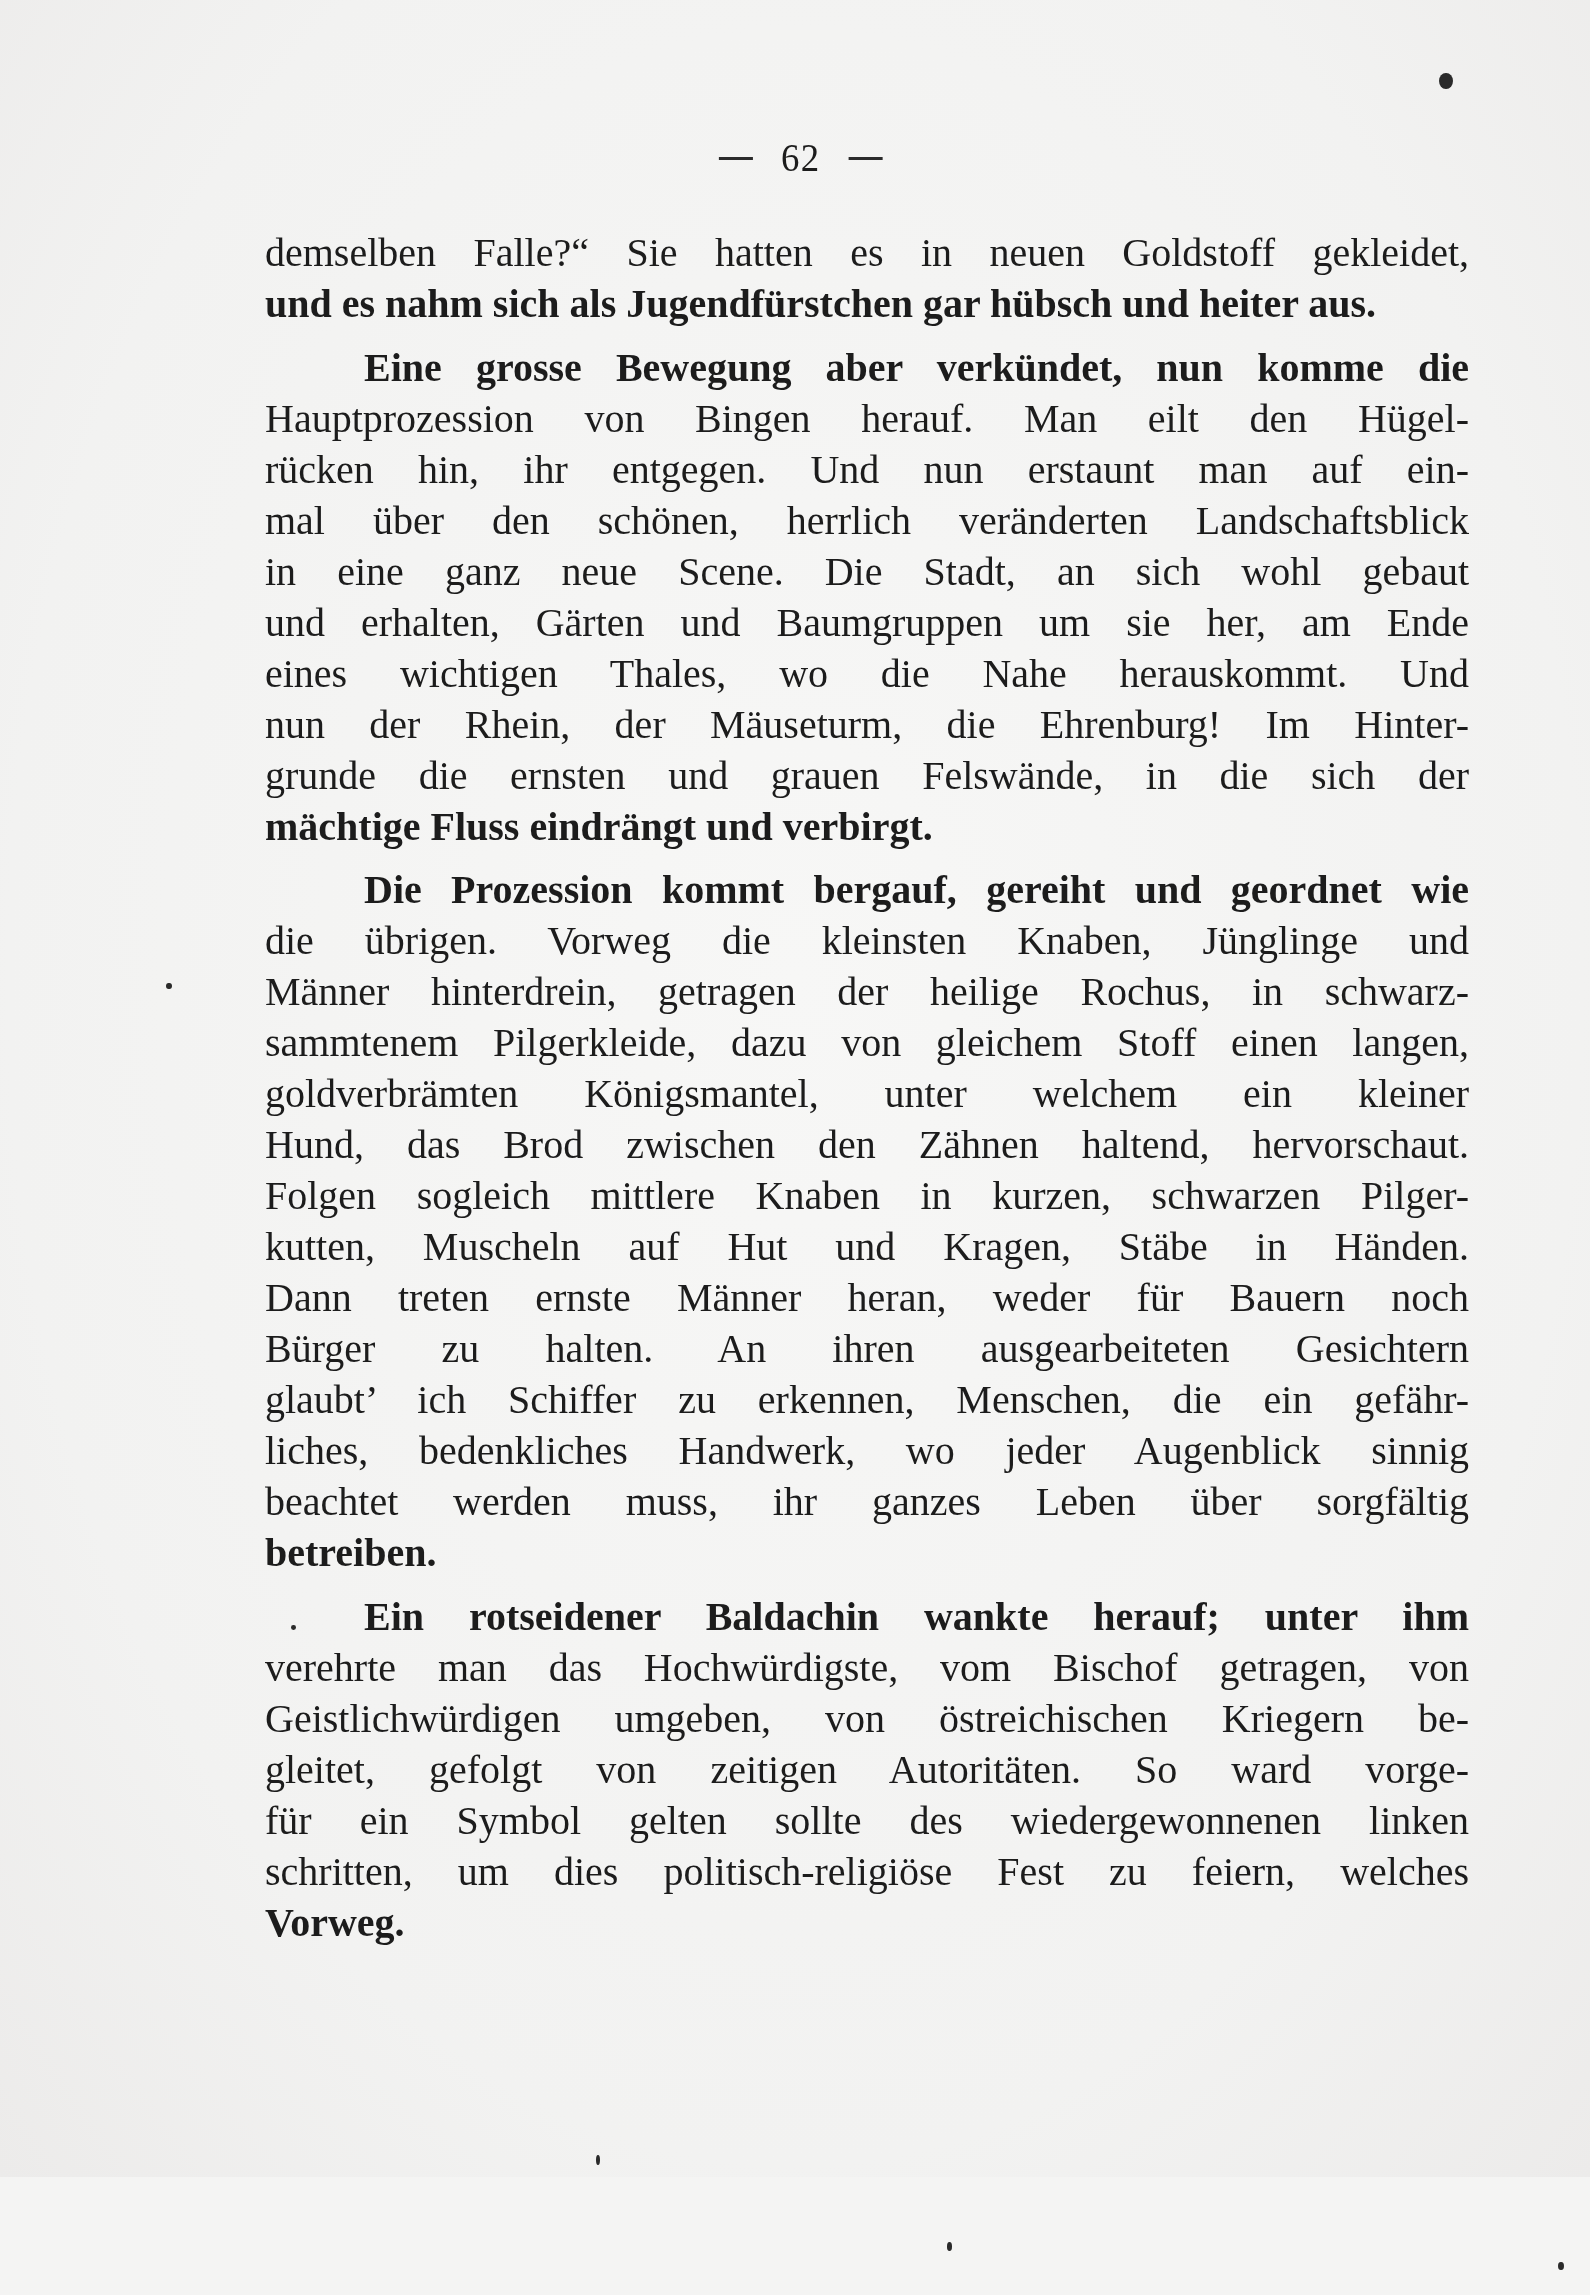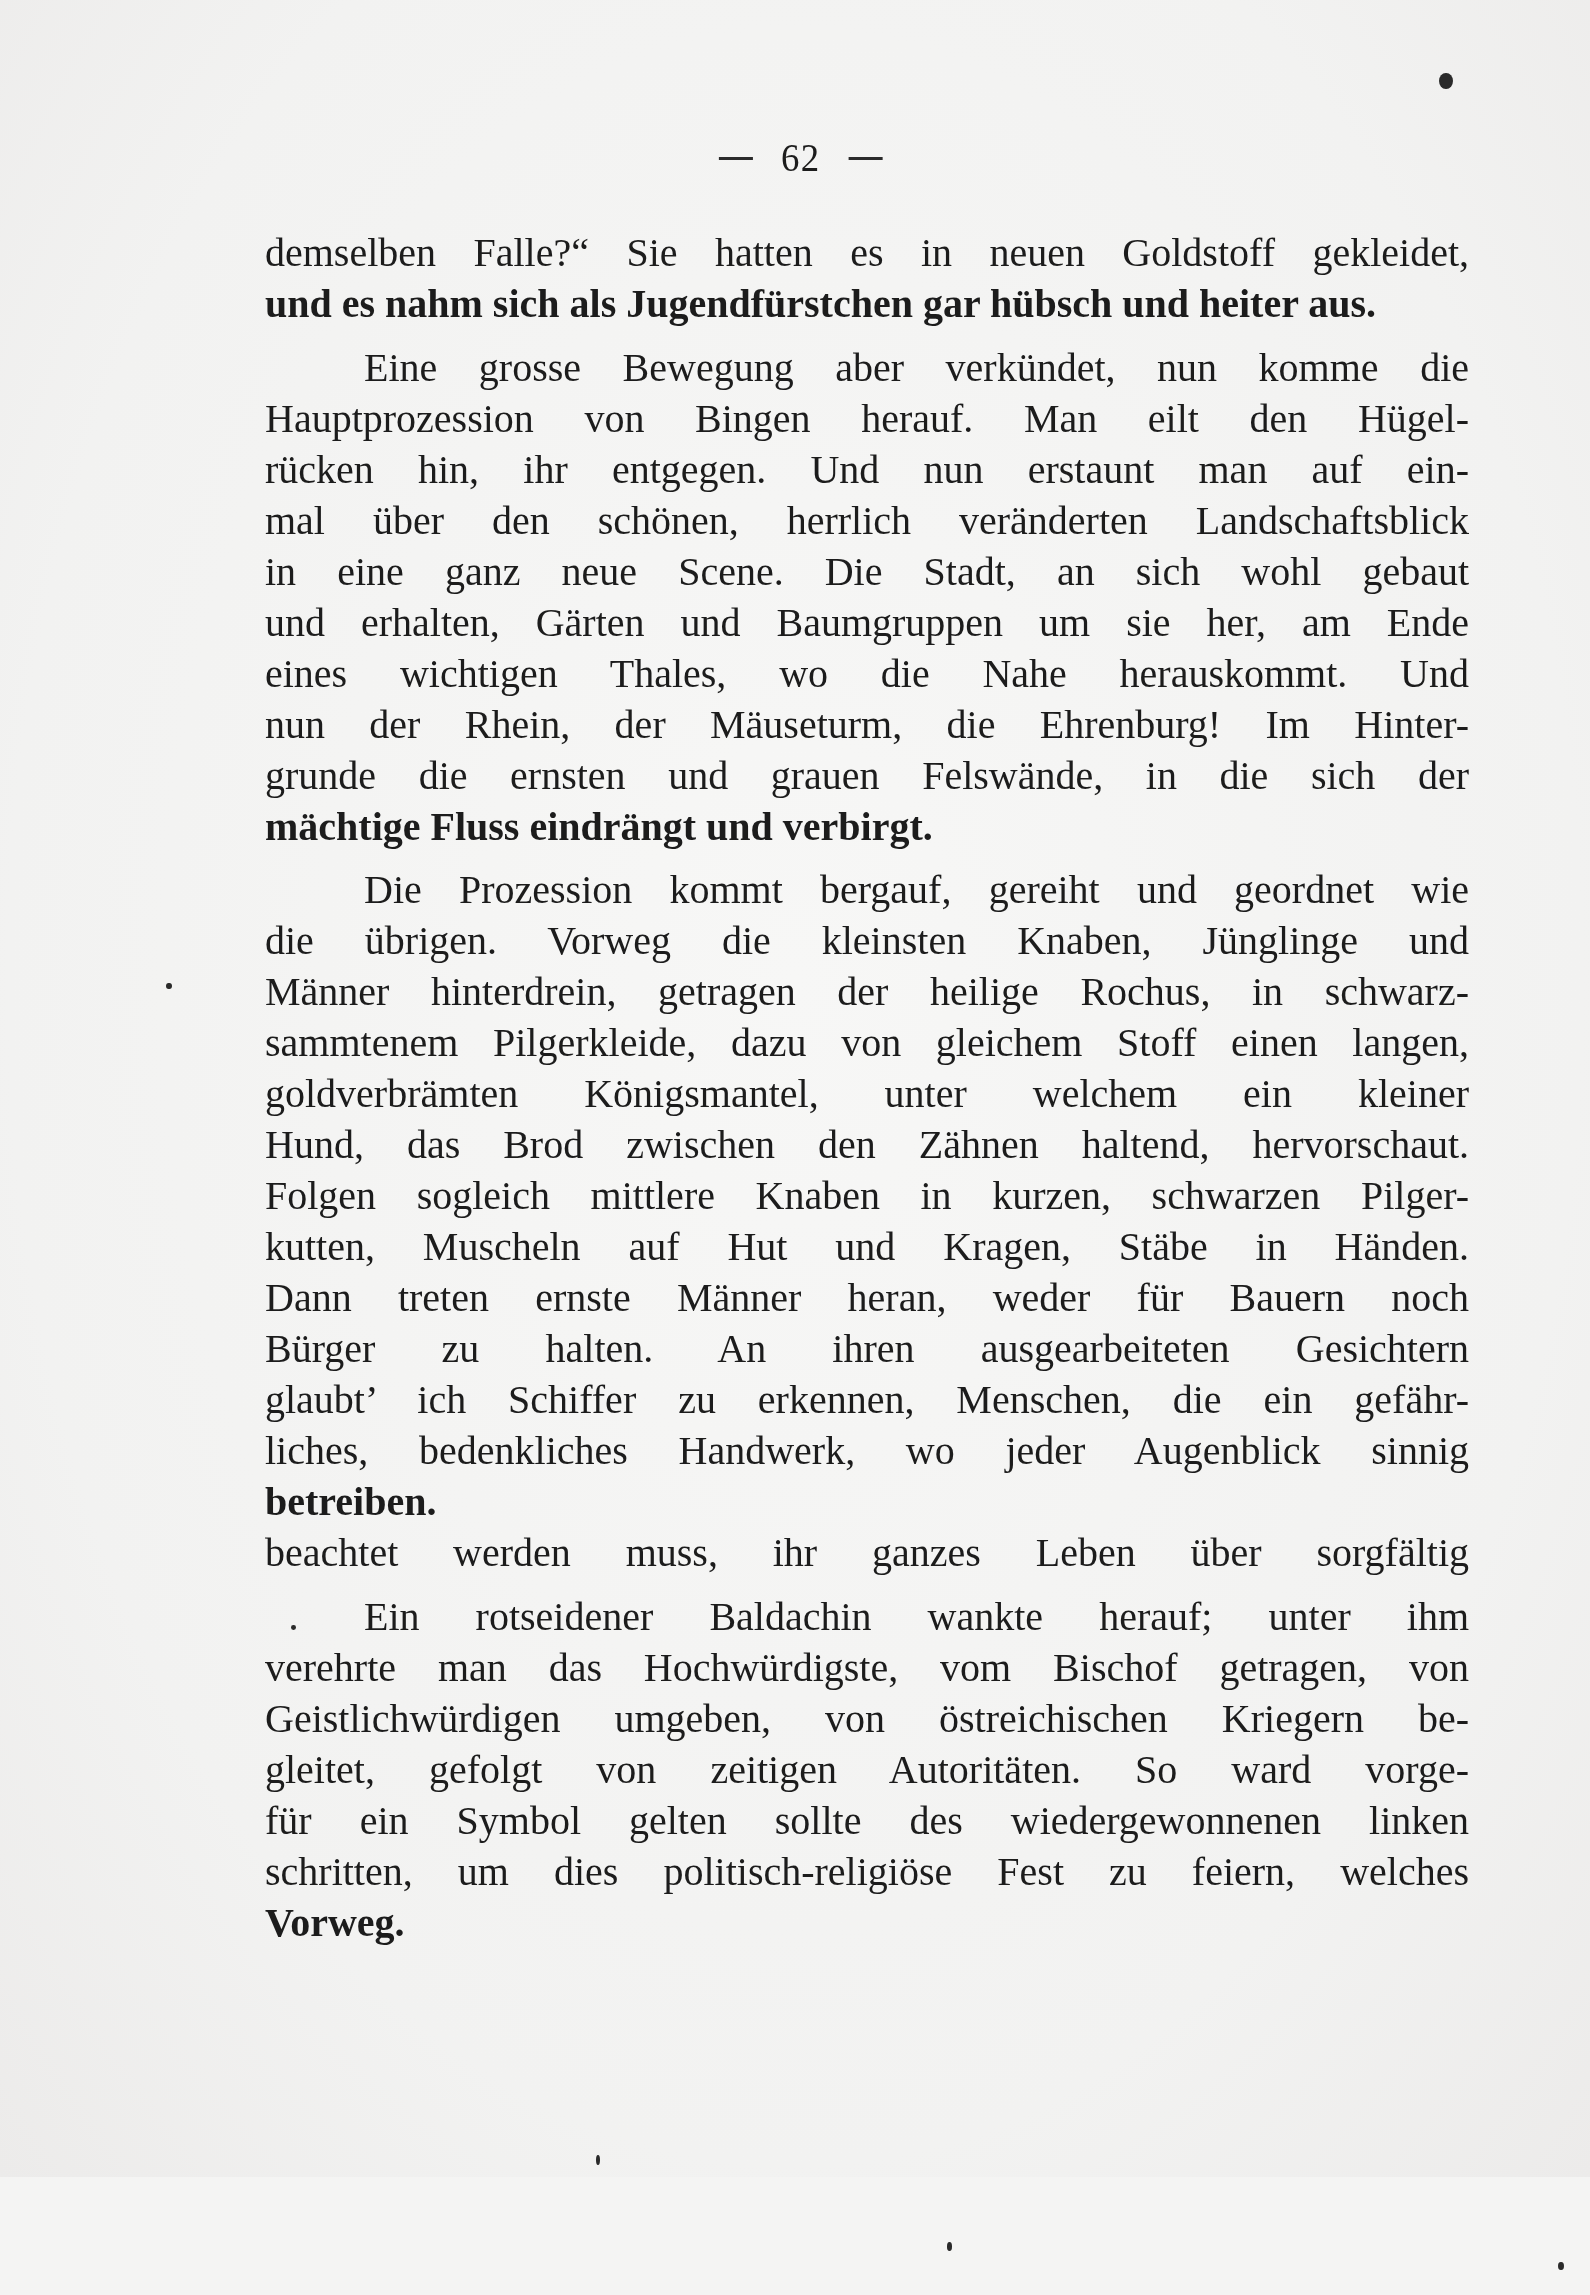--- a/index.html
+++ b/index.html
@@ -62,20 +62,21 @@
     text-align: justify;
     text-align-last: justify;
     overflow: visible;
   }
   .line.last {
     text-align-last: left;
     font-weight: bold;
   }
   .line.indent {
     padding-left: 99px;
+    font-weight: bold;
   }
   .para-gap {
     height: 12.7px;
   }
 </style>
 </head>
 <body>
 
 <div class="page">
 
@@ -118,22 +119,22 @@
       <div class="line">Männer hinterdrein, getragen der heilige Rochus, in schwarz-</div>
       <div class="line">sammtenem Pilgerkleide, dazu von gleichem Stoff einen langen,</div>
       <div class="line">goldverbrämten Königsmantel, unter welchem ein kleiner</div>
       <div class="line">Hund, das Brod zwischen den Zähnen haltend, hervorschaut.</div>
       <div class="line">Folgen sogleich mittlere Knaben in kurzen, schwarzen Pilger-</div>
       <div class="line">kutten, Muscheln auf Hut und Kragen, Stäbe in Händen.</div>
       <div class="line">Dann treten ernste Männer heran, weder für Bauern noch</div>
       <div class="line">Bürger zu halten. An ihren ausgearbeiteten Gesichtern</div>
       <div class="line">glaubt’ ich Schiffer zu erkennen, Menschen, die ein gefähr-</div>
       <div class="line">liches, bedenkliches Handwerk, wo jeder Augenblick sinnig</div>
+      <div class="line">beachtet werden muss, ihr ganzes Leben über sorgfältig</div>
       <div class="line last">betreiben.</div>
-      <div class="line">beachtet werden muss, ihr ganzes Leben über sorgfältig</div>
     </div>
     <div class="para-gap"></div>
 
     <div class="paragraph">
       <div class="line indent">Ein rotseidener Baldachin wankte herauf; unter ihm</div>
       <div class="line">verehrte man das Hochwürdigste, vom Bischof getragen, von</div>
       <div class="line">Geistlichwürdigen umgeben, von östreichischen Kriegern be-</div>
       <div class="line">gleitet, gefolgt von zeitigen Autoritäten. So ward vorge-</div>
       <div class="line">für ein Symbol gelten sollte des wiedergewonnenen linken</div>
       <div class="line">schritten, um dies politisch-religiöse Fest zu feiern, welches</div>

